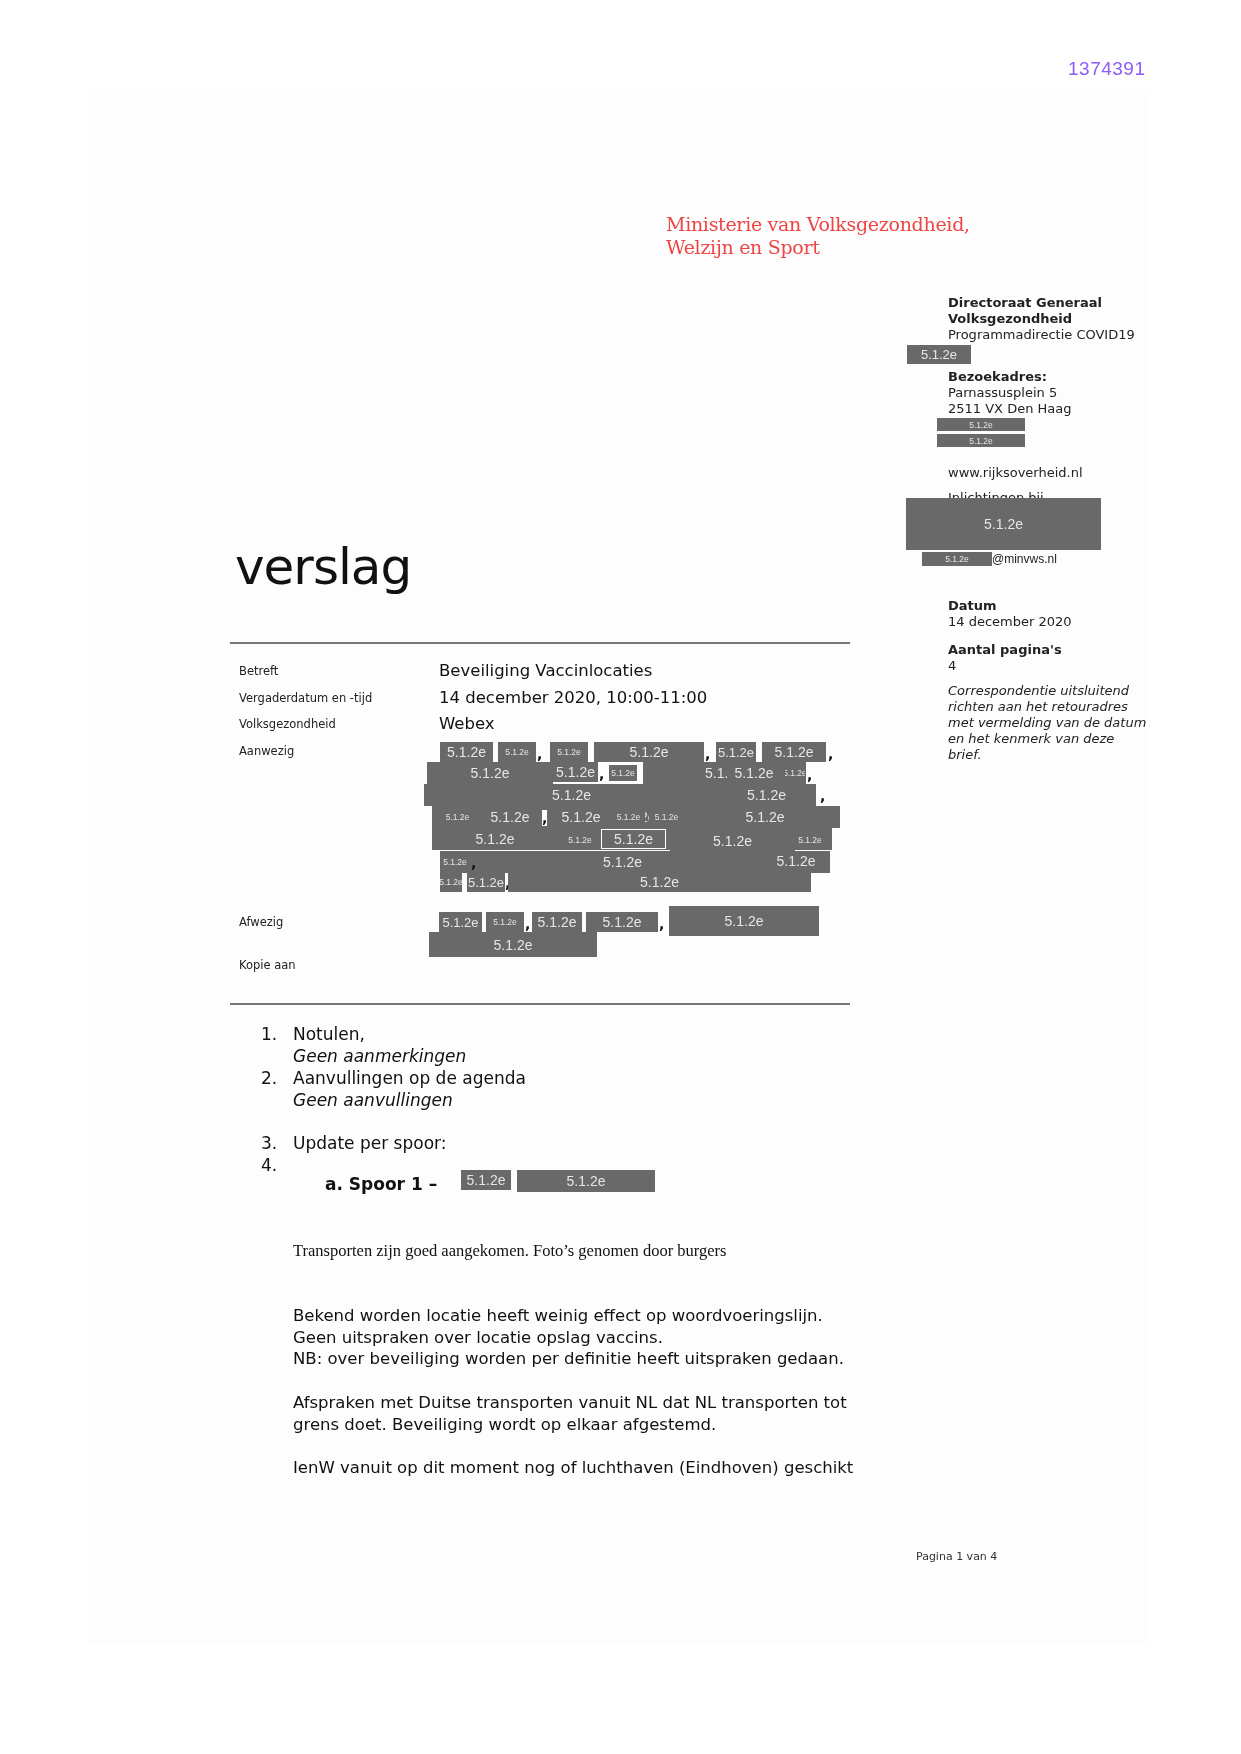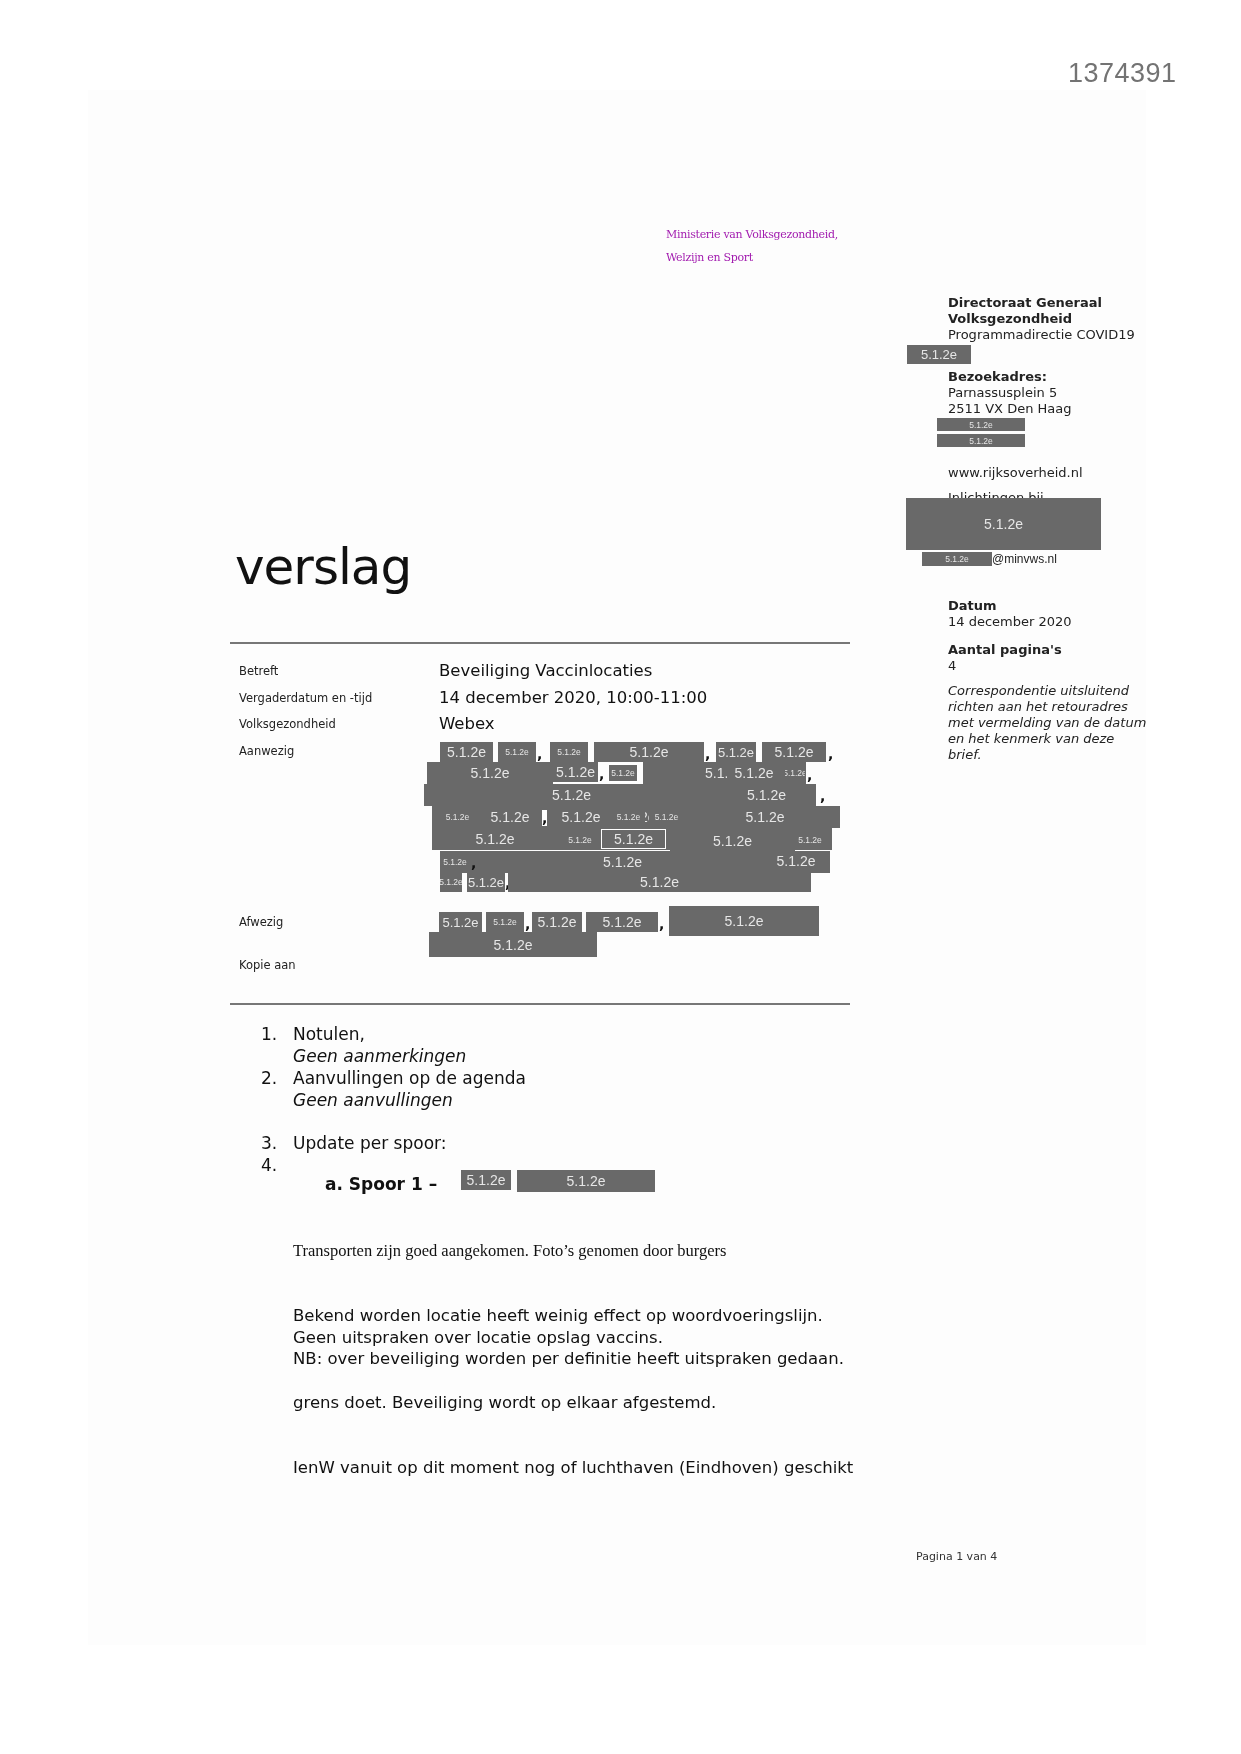--- a/index.html
+++ b/index.html
@@ -1,23 +1,23 @@
 <!DOCTYPE html>
 <html><head>
 <meta charset="utf-8">
 <style>
   * { box-sizing: border-box; margin: 0; padding: 0; }
   html, body { width: 1241px; height: 1754px; background: #ffffff; overflow: hidden; }
   body { position: relative; font-family: "DejaVu Sans", sans-serif; color: #111; }
 
   .page-sheet { position: absolute; left: 88px; top: 90px; width: 1058px; height: 1555px; background: #fdfdfd; }
 
-  .doc-id { position: absolute; left: 1068px; top: 58px; font-family: "Liberation Sans", sans-serif; font-size: 27px; color: #737373; letter-spacing: 0.5px; }
-
-  .ministry { position: absolute; left: 666px; top: 223px; font-family: "DejaVu Serif", serif; font-size: 11px; line-height: 23px; color: #a21caf; letter-spacing: -0.3px; }
+  .doc-id { position: absolute; left: 1068px; top: 58px; font-family: "Liberation Sans", sans-serif; font-size: 19px; color: #8b5cf6; letter-spacing: 0.5px; }
+
+  .ministry { position: absolute; left: 666px; top: 213px; font-family: "DejaVu Serif", serif; font-size: 19px; line-height: 23px; color: #ef4444; letter-spacing: -0.3px; }
 
   .verslag { position: absolute; left: 235px; top: 538px; font-family: "DejaVu Sans", sans-serif; font-size: 50px; font-weight: normal; color: #111; letter-spacing: -1px; }
 
   .rule { position: absolute; left: 230px; width: 620px; height: 2px; background: #777; }
   .rule.top { top: 642px; }
   .rule.bottom { top: 1003px; }
 
   
   .side { position: absolute; left: 948px; font-size: 13px; line-height: 16px; color: #222; }
   .side .b { font-weight: bold; }
@@ -206,19 +206,20 @@
 
 <div class="body-para" style="top:1240px;font-family:Liberation Serif, serif;">
   <div>Transporten zijn goed aangekomen. Foto’s genomen door burgers</div>
 </div>
 <div class="body-para" style="top:1305px;">
   <div>Bekend worden locatie heeft weinig effect op woordvoeringslijn.</div>
   <div>Geen uitspraken over locatie opslag vaccins.</div>
   <div>NB: over beveiliging worden per definitie heeft uitspraken gedaan.</div>
 </div>
 <div class="body-para" style="top:1392px;">
+  <div>Afspraken met Duitse transporten vanuit NL dat NL transporten tot</div>
   <div>grens doet. Beveiliging wordt op elkaar afgestemd.</div>
 </div>
 <div class="body-para" style="top:1457px;">
   <div>IenW vanuit op dit moment nog of luchthaven (Eindhoven) geschikt</div>
 </div>
 
 <div class="footer">Pagina 1 van 4</div>
 
 </body></html>

